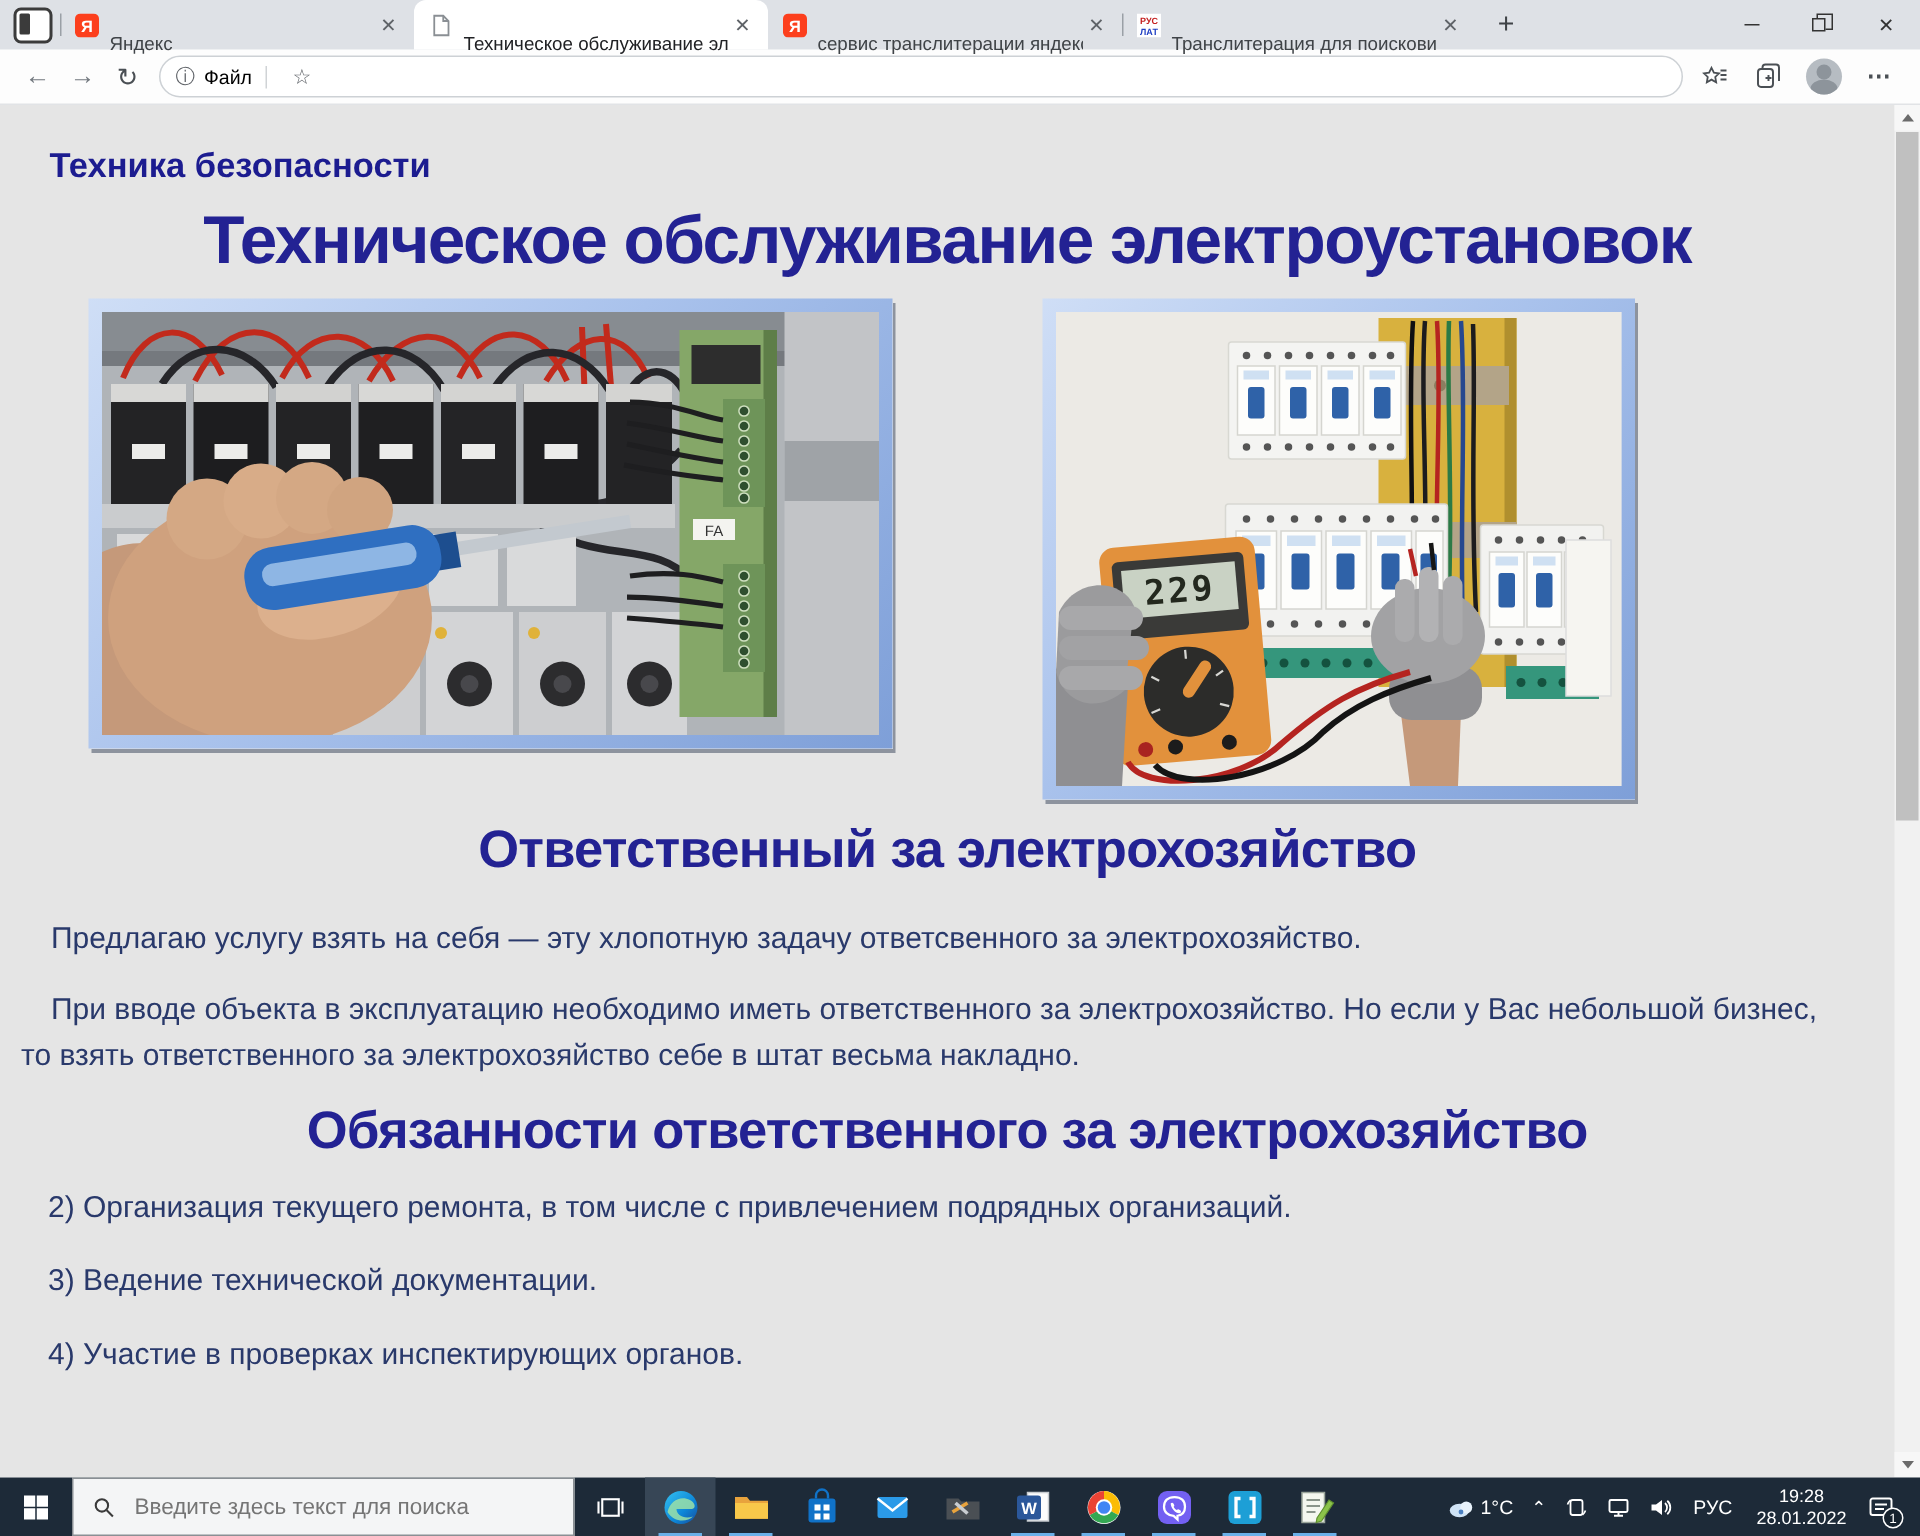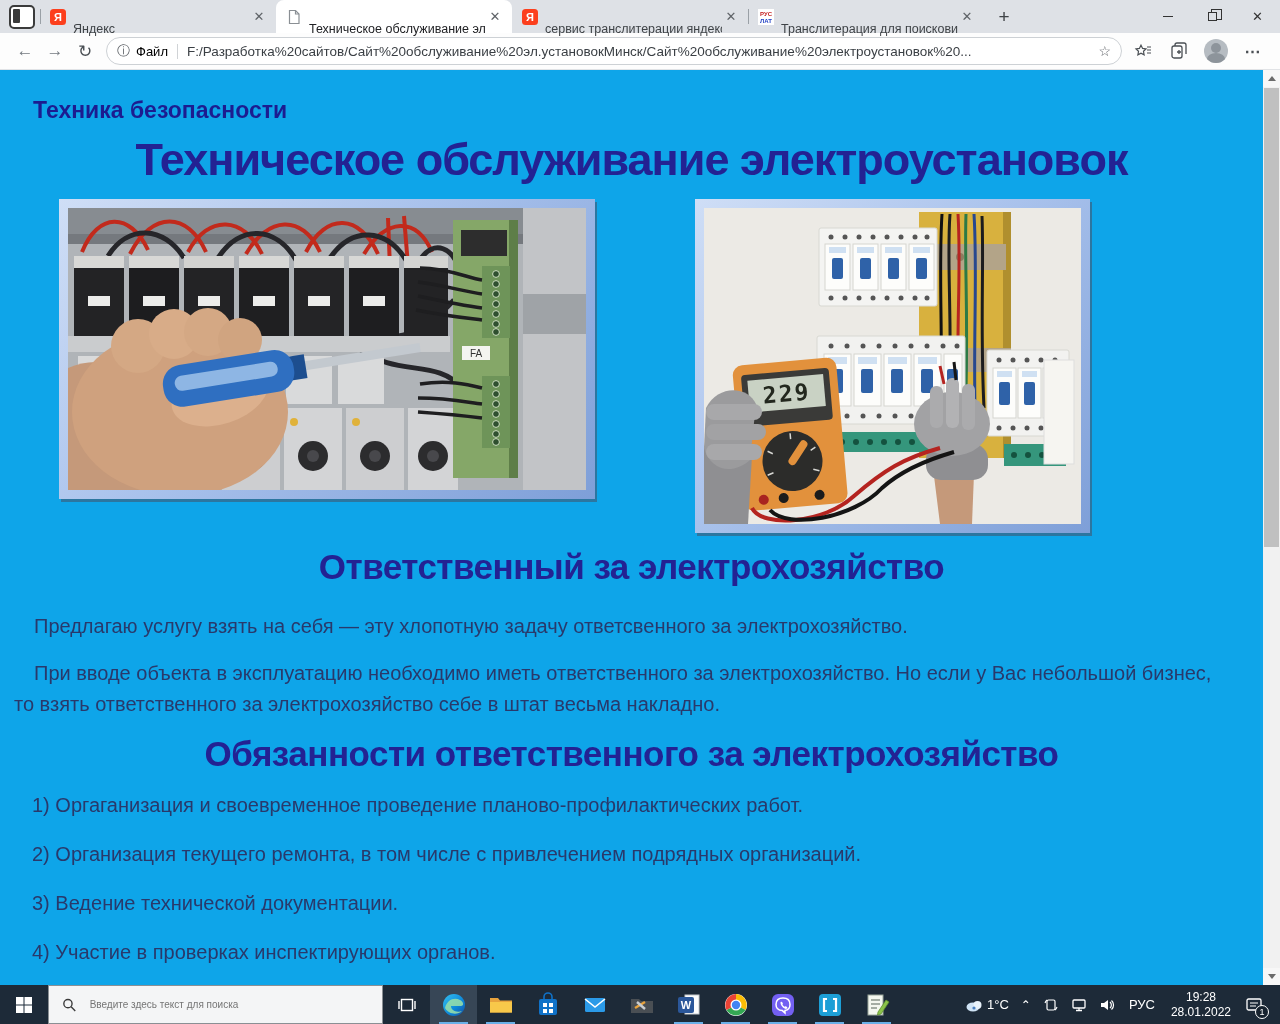--- a/index.html
+++ b/index.html
@@ -41,21 +41,21 @@
   .url-text { color:#3a3f44; font-size:13.5px; white-space:nowrap; overflow:hidden; flex:1; }
   .starplus { color:#5f6368; font-size:14px; margin-left:8px; }
   .tool-icons { display:flex; align-items:center; gap:14px; margin-right:6px; }
   .tool-ic { width:22px; height:22px; display:flex; align-items:center; justify-content:center; color:#4a4f54; }
   .avatar { width:24px; height:24px; border-radius:50%; background:#b6bcc2; position:relative; overflow:hidden; }
   .avatar::before { content:""; position:absolute; left:7px; top:4px; width:10px; height:10px; border-radius:50%; background:#8d949b; }
   .avatar::after { content:""; position:absolute; left:3px; top:14px; width:18px; height:12px; border-radius:50% 50% 0 0; background:#8d949b; }
   .dots { letter-spacing:1px; font-weight:bold; color:#4a4f54; }
 
   
-  .page { position:relative; height:915px; background:#0ea5e9; overflow:hidden; }
+  .page { position:relative; height:915px; background:#e5e5e5; overflow:hidden; }
   .content { padding-right:17px; }
   .nav-link { margin:27px 0 0 33px; font-size:23px; font-weight:bold; color:#1c1c90; display:inline-block; }
   h1.page-title { margin:10px 0 0; text-align:center; font-size:45px; letter-spacing:-1px;
                   color:#232293; font-weight:bold; }
   .images-row { margin:13px 0 0 12px; display:flex; align-items:flex-start;padding-left:47px; }
   .img-frame { background:linear-gradient(135deg,#cfdef6 0%,#a9c2ec 45%,#7e9fd8 100%);
                padding:9px; box-shadow:2px 3px 0 rgba(70,80,100,.55); }
   .img-frame.left { width:536px; height:300px; margin-right:100px; }
   .img-frame.right { width:395px; height:334px; }
   .img-frame svg { display:block; background:#aeb2b6; }
@@ -77,21 +77,21 @@
 
   
   .taskbar { position:absolute; left:0; bottom:0; width:1280px; height:39px; background:#1d2a38;
              display:flex; align-items:stretch; color:#fff; z-index:10; }
   .tb-btn { width:47px; display:flex; align-items:center; justify-content:center; position:relative; flex:none; }
   .tb-btn.start { width:48px; }
   .tb-btn.running::after { content:""; position:absolute; left:9px; right:9px; bottom:0; height:2px; background:#6ab0e8; }
   .tb-btn.active-app { background:#374656; }
   .tb-search { width:335px; background:#f4f5f6; border:1px solid #8a8f94; display:flex; align-items:center;
                gap:11px; padding:0 13px; flex:none; }
-  .tb-search input { border:none; outline:none; background:transparent; font-size:10px; color:#4a4a4a; width:100%;
+  .tb-search input { border:none; outline:none; background:transparent; font-size:15px; color:#4a4a4a; width:100%;
                      font-family:"Liberation Sans", sans-serif; }
   .tray { margin-left:auto; display:flex; align-items:center; flex:none; }
   .tray-item { display:flex; align-items:center; justify-content:center; height:39px; padding:14px 6px; }
   .temp { font-size:13px; margin-left:4px; }
   .lang { font-size:13px; padding:0 8px; }
   .clock { text-align:center; font-size:12px; line-height:1.25; padding:0 8px; }
   .chevron { font-size:12px; color:#fff; }
   .notif { position:relative; padding:0 12px 0 6px; }
   .badge { position:absolute; right:6px; bottom:5px; width:14px; height:14px; border-radius:50%;
            background:#16222e; border:1px solid #fff; color:#fff; font-size:9px; display:flex;
@@ -159,21 +159,20 @@
 </div>
 
 <div class="toolbar">
   <div class="navbtn">←</div>
   <div class="navbtn">→</div>
   <div class="navbtn dark">↻</div>
   <div class="urlbox">
     <span class="info">ⓘ</span>
     <span class="url-scheme">Файл</span>
     <span class="url-sep"></span>
-    <span class="url-text">F:/Разработка%20сайтов/Сайт%20обслуживание%20эл.установокМинск/Сайт%20обслуживание%20электроустановок%20...</span>
     <span class="starplus">☆</span>
   </div>
   <div class="tool-icons">
     <div class="tool-ic">
       <svg class="ic18" viewBox="0 0 18 18">
           <path d="M7 3.2 8.6 6.4 12 6.9 9.5 9.3 10.1 12.8 7 11.1 3.9 12.8 4.5 9.3 2 6.9 5.4 6.4 Z" fill="none" stroke="#4a4f54" stroke-width="1.2"></path>
           <path d="M13 5h4M13 8h4M13 11h4" stroke="#4a4f54" stroke-width="1.2"></path>
         </svg>
     </div>
     <div class="tool-ic">
@@ -524,21 +523,20 @@
         </svg>
       </div>
     </div>
 
     <h2 class="sec">Ответственный за электрохозяйство</h2>
     <p class="body second">Предлагаю услугу взять на себя — эту хлопотную задачу ответсвенного за электрохозяйство.</p>
     <p class="body">При вводе объекта в эксплуатацию необходимо иметь ответственного за электрохозяйство. Но если у Вас небольшой бизнес, то взять ответственного за электрохозяйство себе в штат весьма накладно.</p>
 
     <h2 class="sec">Обязанности ответственного за электрохозяйство</h2>
     <div class="duties">
-      <div class="duty">1) Оргаганизация и своевременное проведение планово-профилактических работ.</div>
       <div class="duty">2) Организация текущего ремонта, в том числе с привлечением подрядных организаций.</div>
       <div class="duty">3) Ведение технической документации.</div>
       <div class="duty">4) Участие в проверках инспектирующих органов.</div>
 
     </div>
   </div>
 
   <div class="pscroll">
     <div class="ps-arrow up">
         <span class="tri-up"></span>

